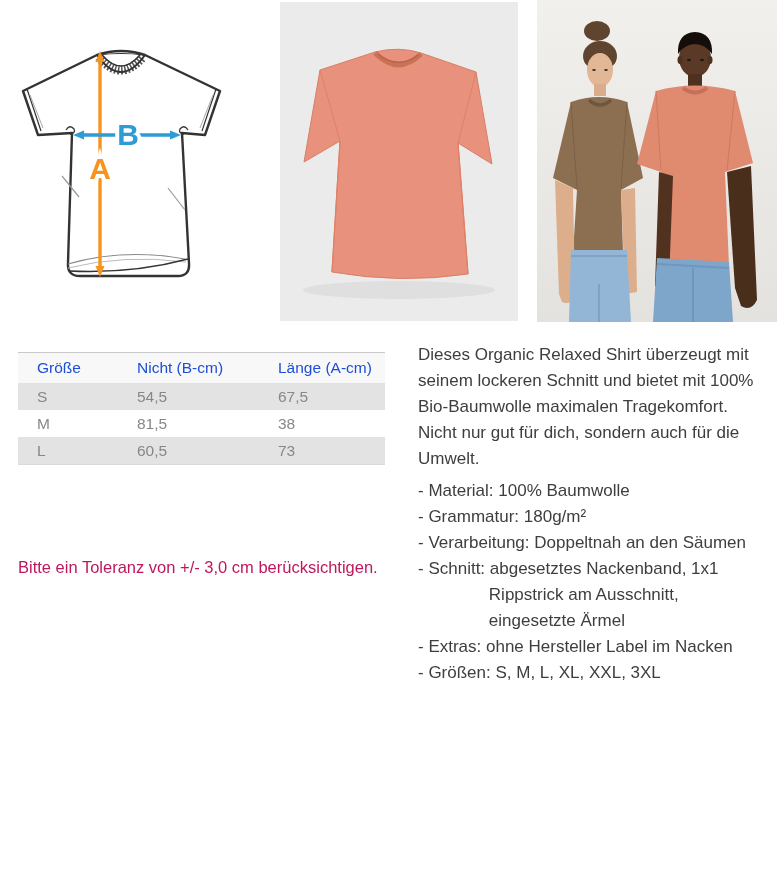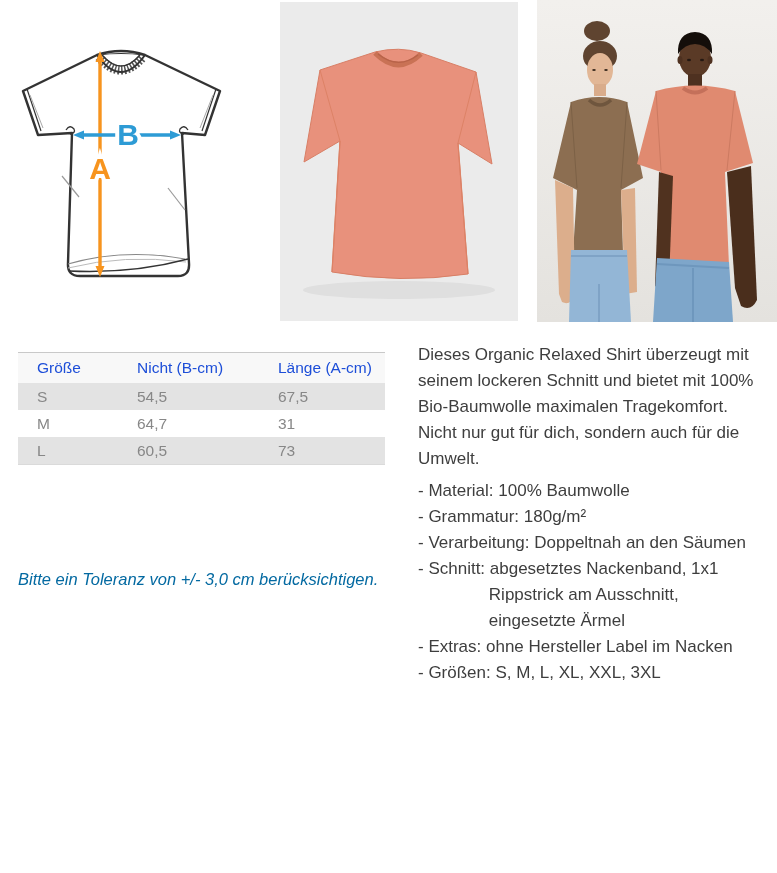--- a/index.html
+++ b/index.html
@@ -26,21 +26,21 @@
   table.size-table col.c1 { width:119px; }
   table.size-table col.c2 { width:141px; }
   table.size-table th {
     font-weight:normal; text-align:left; height:30px; color:#1d4ed8;
     background:#f8f8f8; padding:0;
   }
   table.size-table td { height:27px; padding:0; }
   table.size-table th:first-child, table.size-table td:first-child { padding-left:19px; }
   table.size-table tbody tr:nth-child(odd) { background:#e3e3e3; }
 
-  .tolerance { left:18px; top:570px; font-size:16.5px; color:#0369a1;font-style:italic; }
+  .tolerance { left:18px; top:558px; font-size:16.5px; color:#be185d; }
 
   
   .description { left:418px; top:342px; width:356px; font-size:17px; line-height:26px; color:#3e3e3e; }
   .description p { margin:0 0 6px 0; white-space:pre; }
   .description .specs { white-space:pre; }
 </style>
 </head>
 <body>
 
 <div class="page">
@@ -160,22 +160,22 @@
         </tr>
       </thead>
       <tbody>
         <tr>
           <td>S</td>
           <td>54,5</td>
           <td>67,5</td>
         </tr>
         <tr>
           <td>M</td>
-          <td>64,7</td>
-          <td>31</td>
+          <td>81,5</td>
+          <td>38</td>
         </tr>
         <tr>
           <td>L</td>
           <td>60,5</td>
           <td>73</td>
         </tr>
       </tbody>
     </table>
   </div>
 

